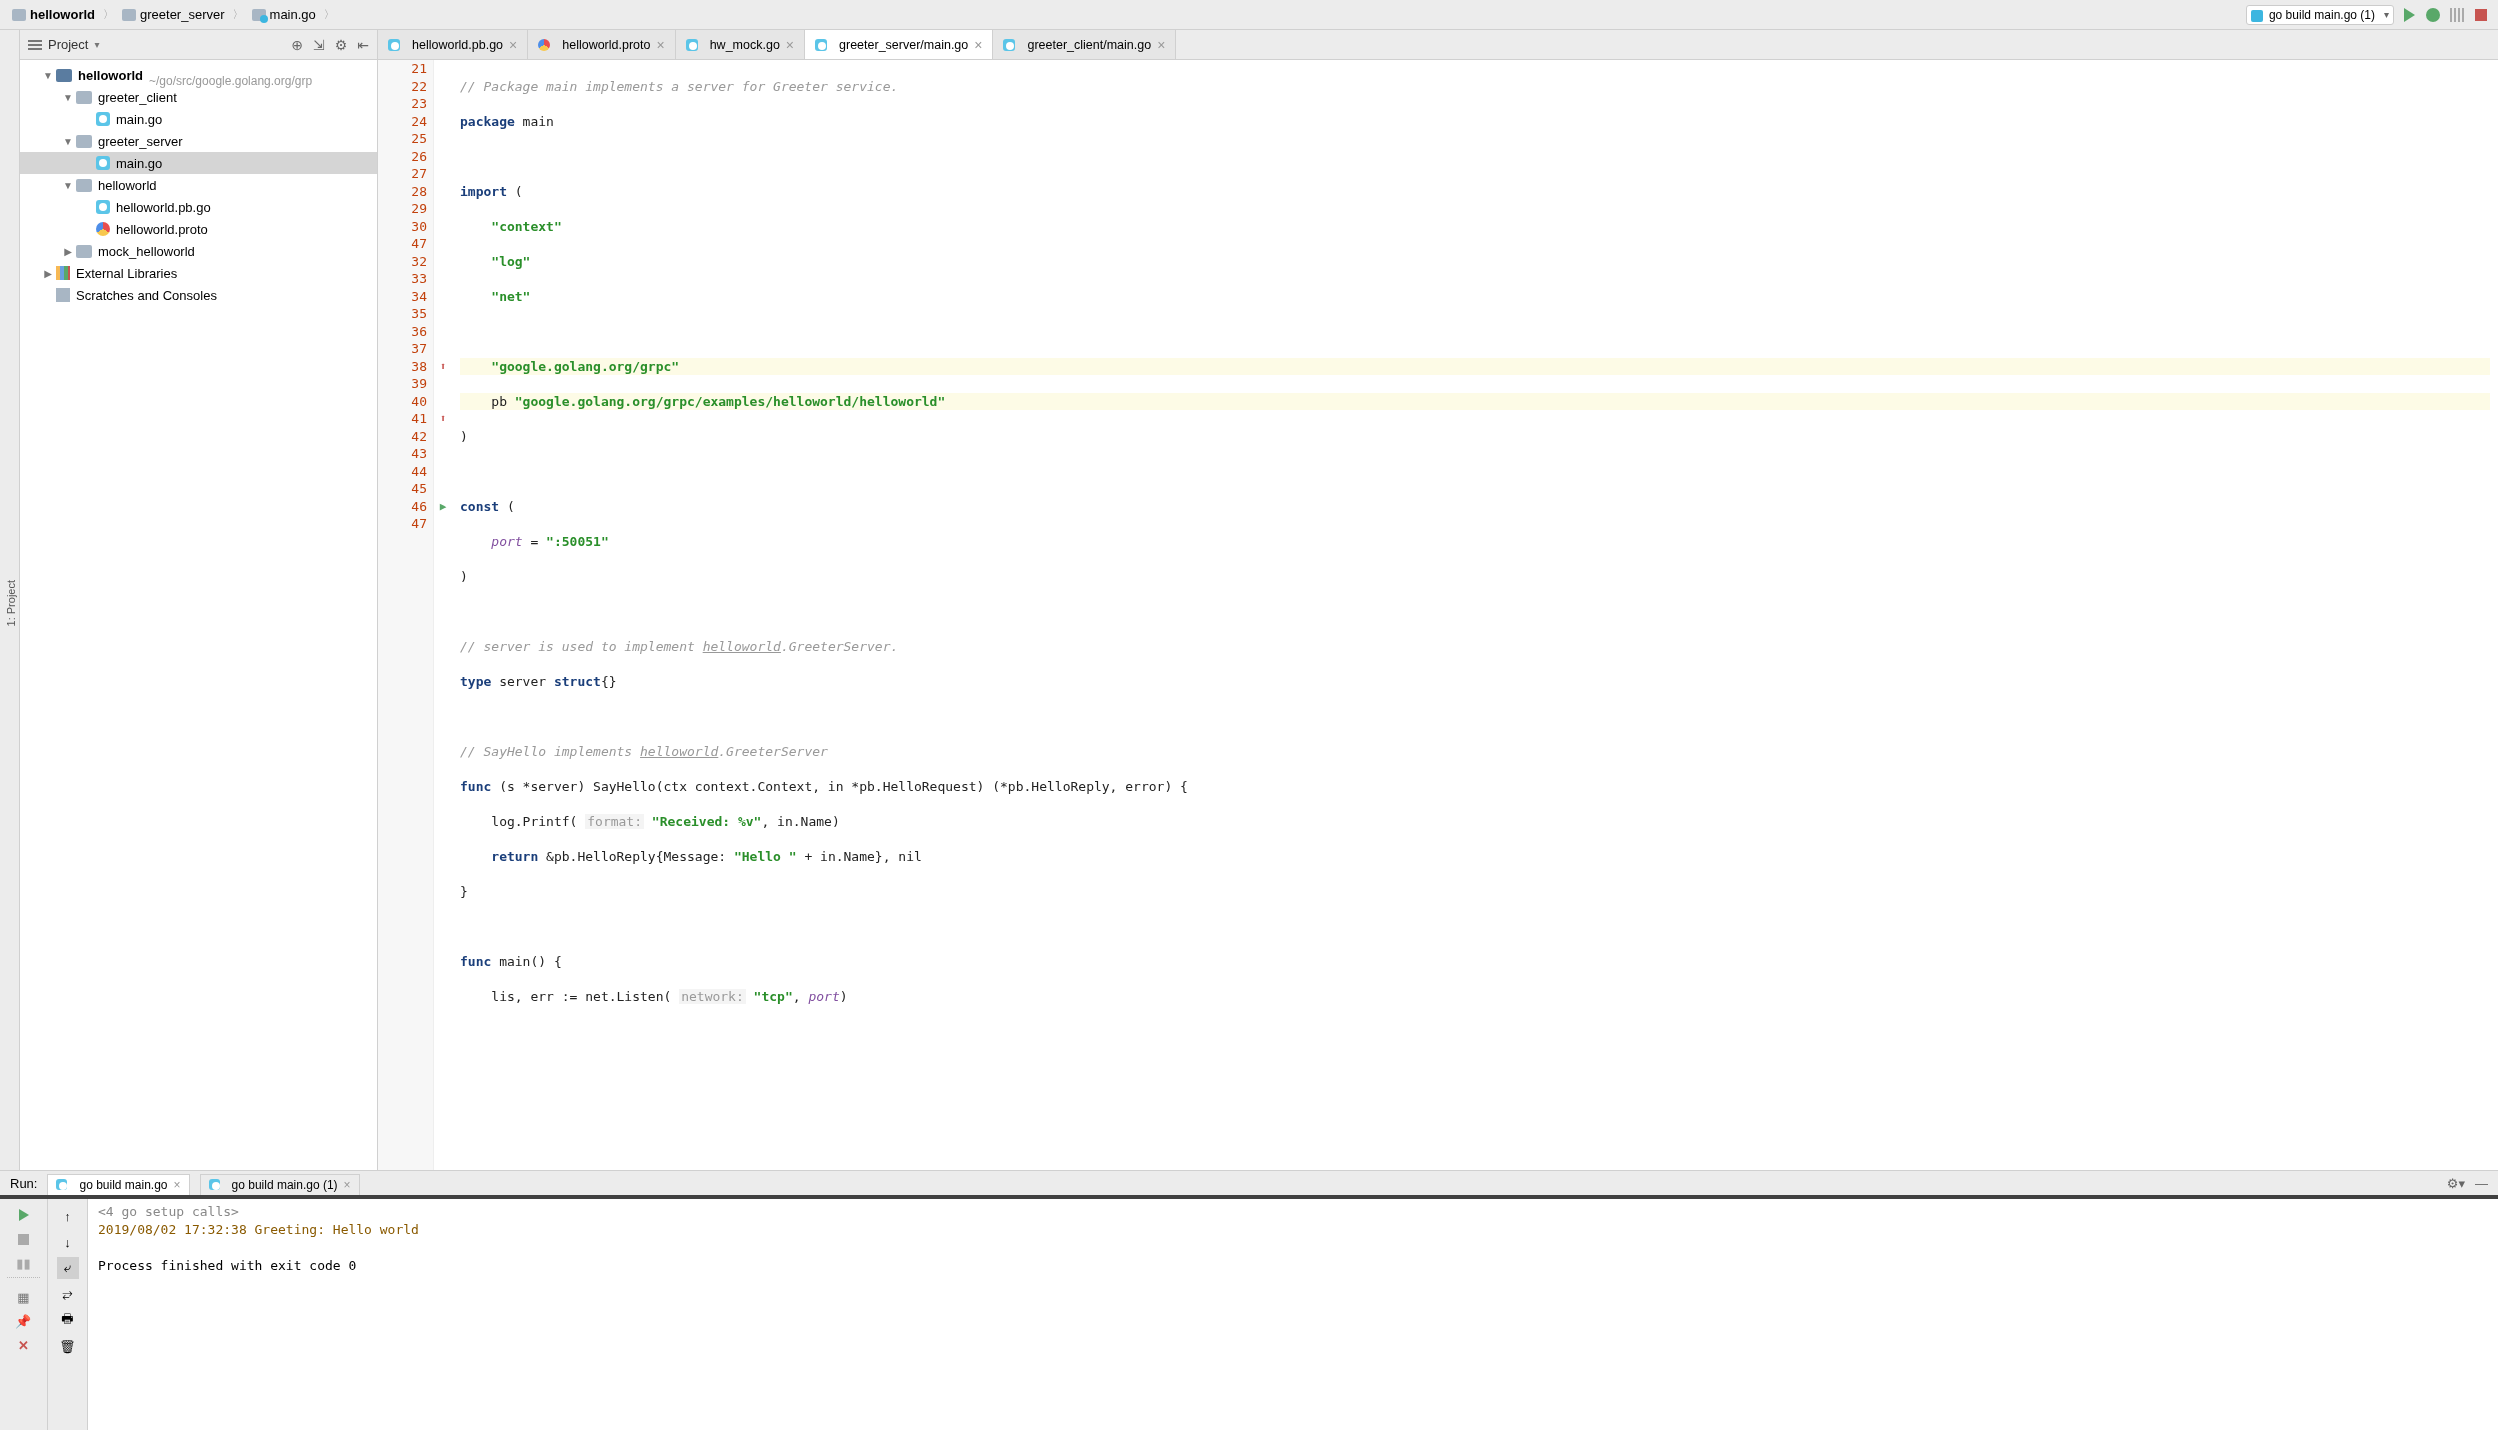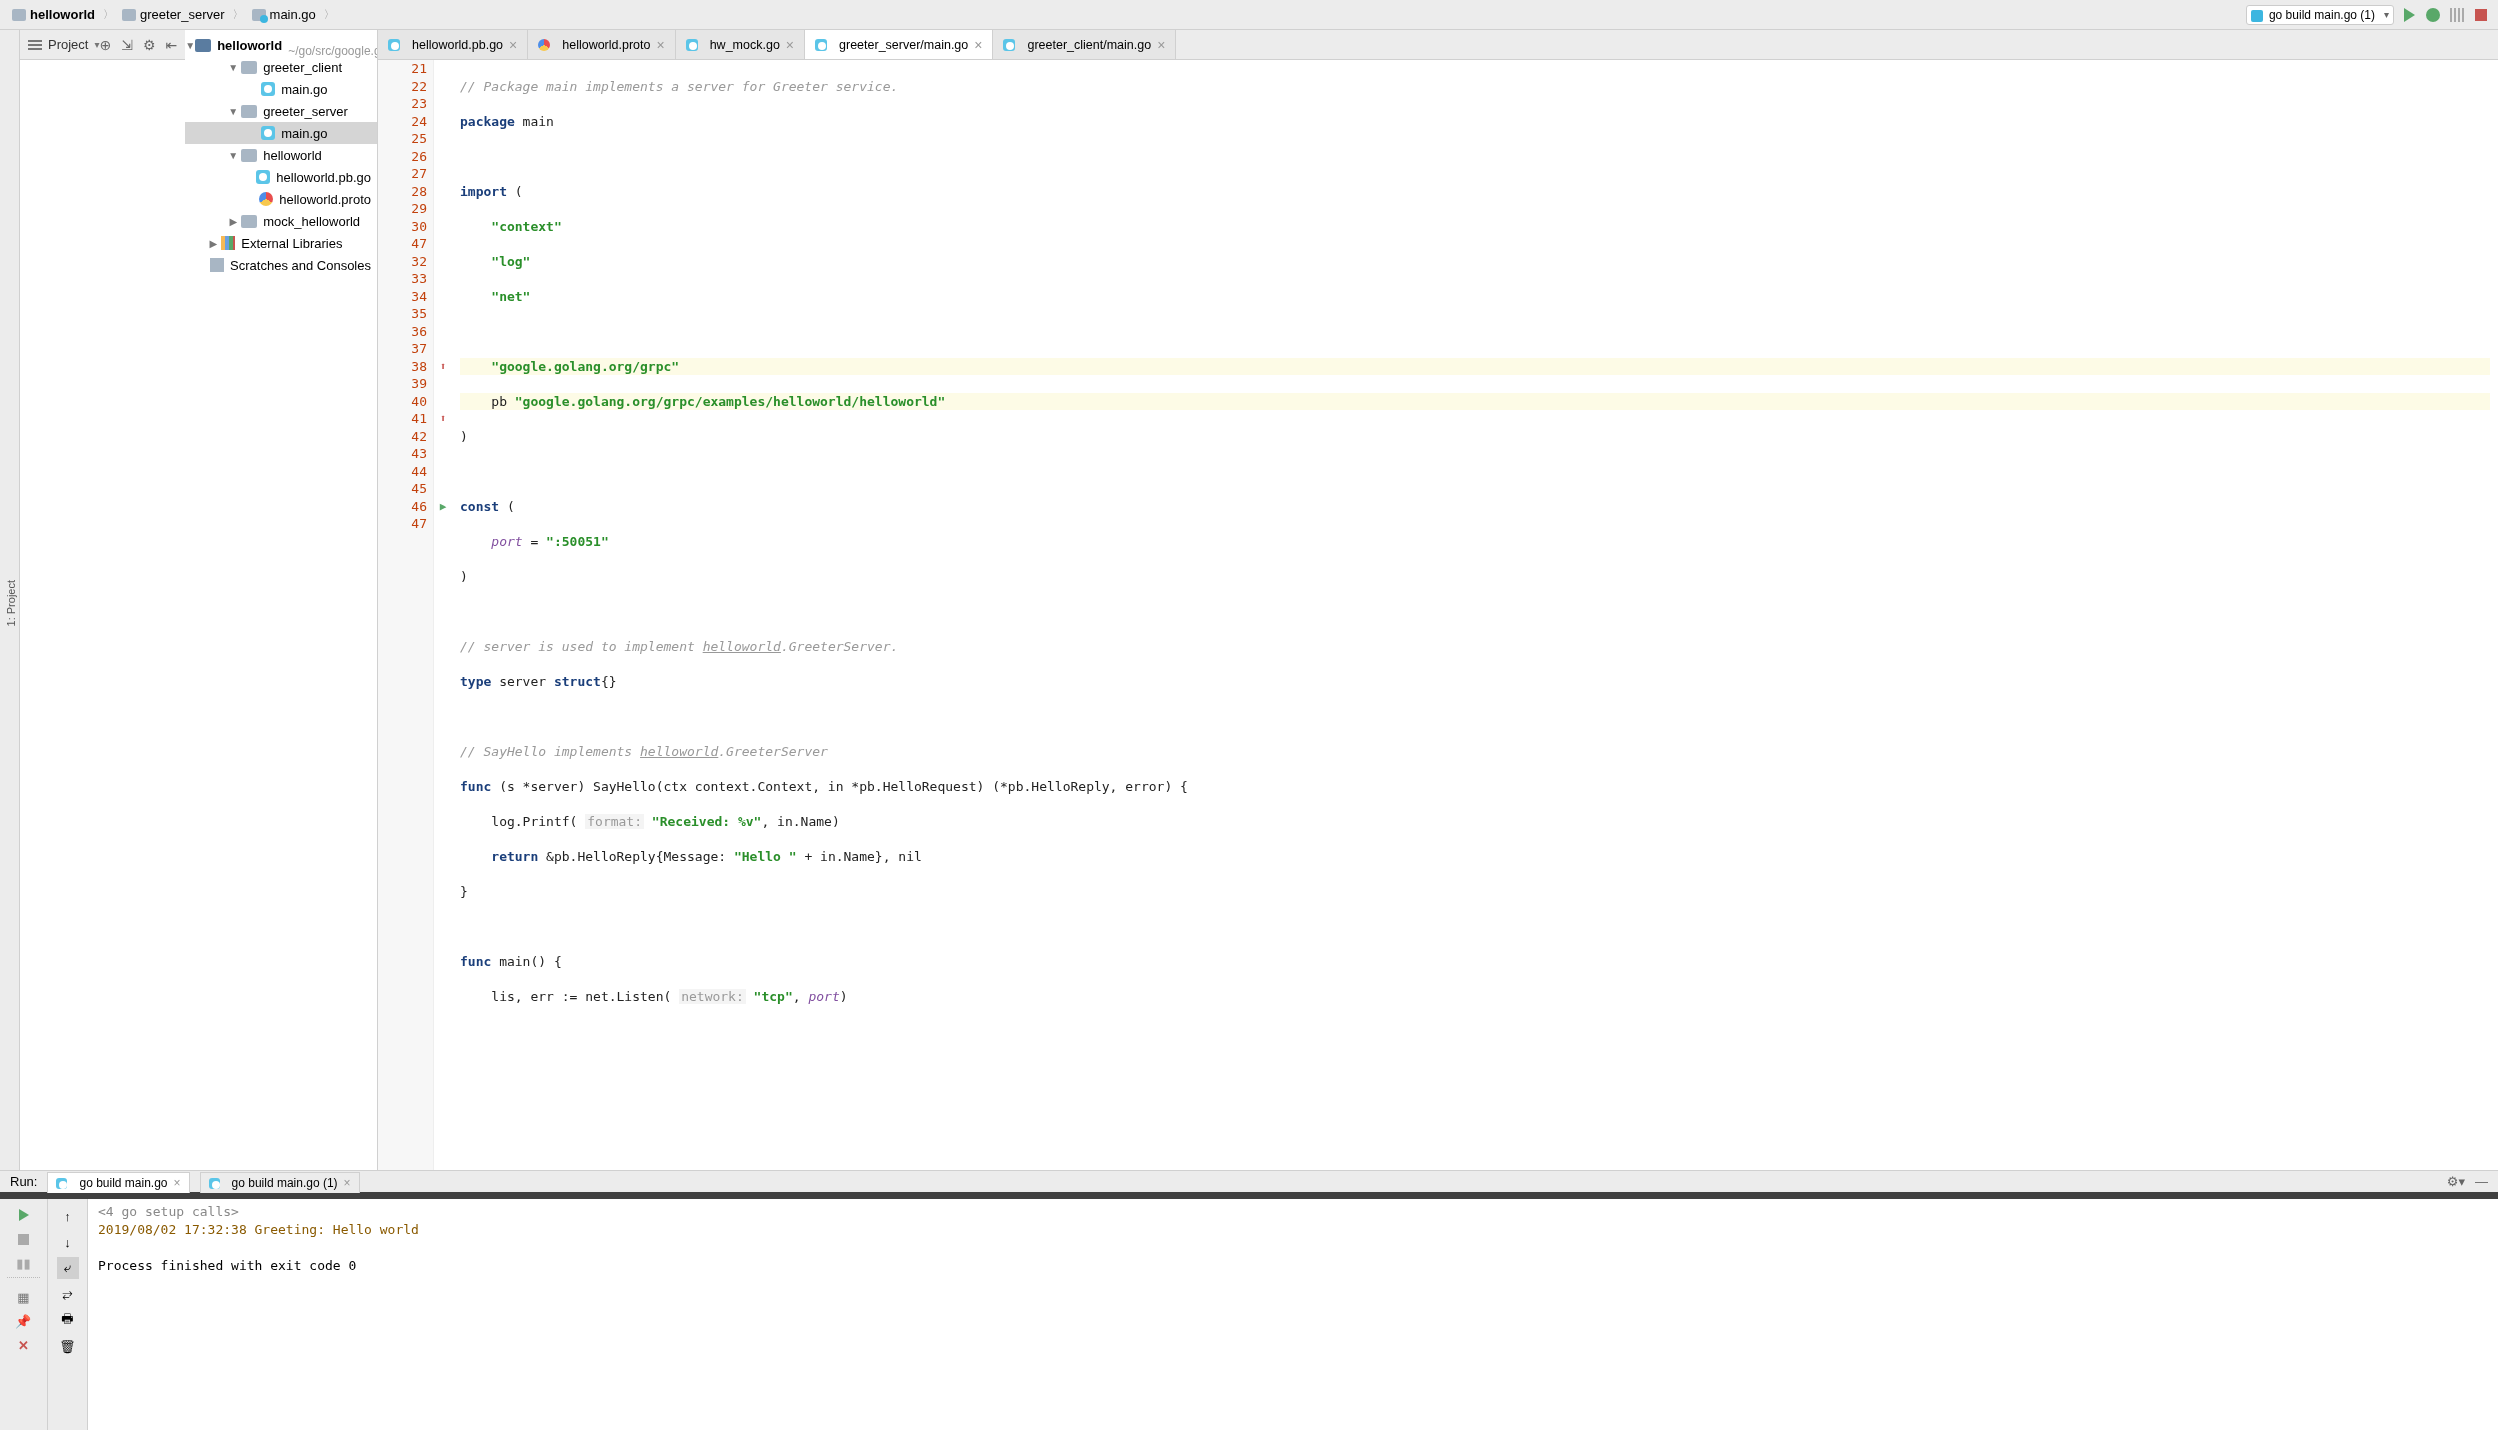--- a/index.html
+++ b/index.html
@@ -15,21 +15,21 @@
 .run-select::before{content:"";position:absolute;left:4px;top:4px;width:12px;height:12px;background:#3cb6e0;border-radius:2px;}
 .run-select::after{content:"▾";position:absolute;right:4px;top:3px;color:#666;font-size:10px;}
 .ico-btn{width:18px;height:18px;display:flex;align-items:center;justify-content:center;}
 .tri-green{width:0;height:0;border-top:7px solid transparent;border-bottom:7px solid transparent;border-left:11px solid #59a869;}
 .bug{width:14px;height:14px;background:#59a869;border-radius:50%;}
 .sq-red{width:12px;height:12px;background:#c75450;}
 .dots{width:14px;height:14px;background:repeating-linear-gradient(90deg,#aaa 0 2px,transparent 2px 4px);}
 .main{display:flex;height:calc(100vh - 30px - 260px);}
 .left-gutter{width:20px;background:#ececec;border-right:1px solid #d0d0d0;display:flex;flex-direction:column;align-items:center;padding-top:6px;gap:40px;writing-mode:vertical-rl;font-size:11px;color:#555;}
 .left-gutter .tab{transform:rotate(180deg);padding:6px 2px;cursor:pointer;display:flex;align-items:center;gap:4px;}
-.sidebar{width:358px;background:#fff;border-right:1px solid #d0d0d0;display:flex;}
+.sidebar{width:358px;background:#fff;border-right:1px solid #d0d0d0;display:flex;flex-direction:column;}
 .side-toolbar{height:30px;background:#ececec;border-bottom:1px solid #d0d0d0;display:flex;align-items:center;padding:0 8px;justify-content:space-between;}
 .side-title{display:flex;align-items:center;gap:6px;font-weight:500;color:#333;}
 .side-title .menu-i{width:14px;height:10px;background:linear-gradient(#777 0 2px,transparent 2px 4px,#777 4px 6px,transparent 6px 8px,#777 8px 10px);}
 .side-tb-actions{display:flex;gap:10px;color:#666;}
 .side-tb-actions span{cursor:pointer;font-size:14px;}
 .tree{flex:1;padding:4px 0;overflow:auto;font-size:13px;}
 .tree-row{display:flex;align-items:center;height:22px;padding-right:6px;cursor:pointer;white-space:nowrap;}
 .tree-row.sel{background:#d5d5d5;}
 .tw{width:16px;text-align:center;color:#777;font-size:10px;}
 .fold-i{width:16px;height:13px;background:#a8b6c4;border-radius:2px;margin-right:6px;flex-shrink:0;}
@@ -52,21 +52,21 @@
 .code{flex:1;padding:0 8px;white-space:pre;color:#222;}
 .code .ln{height:17.5px;}
 .code .hl{background:#fdfbe6;}
 .kw{color:#1a3e7a;font-weight:bold;}
 .str{color:#2a8f2a;font-weight:bold;}
 .cmt{color:#999;font-style:italic;}
 .cmt .ul{text-decoration:underline;color:#999;}
 .hint{color:#999;font-style:normal;background:#f4f4f4;padding:0 2px;}
 .id{color:#8250a0;font-style:italic;}
 .run-panel{height:260px;border-top:1px solid #d0d0d0;display:flex;flex-direction:column;background:#fff;}
-.run-head{height:28px;background:#ececec;border-bottom:7px solid #404040;display:flex;align-items:center;padding:0 10px;gap:10px;}
+.run-head{height:28px;background:#ececec;border-bottom:4px solid #404040;display:flex;align-items:center;padding:0 10px;gap:10px;}
 .run-head .title{font-size:13px;}
 .run-tab{display:flex;align-items:center;gap:6px;padding:3px 8px;background:#fff;border:1px solid #d0d0d0;border-bottom:none;font-size:12px;position:relative;top:1px;}
 .run-tab.inactive{background:#ececec;}
 .run-tab .close{color:#999;}
 .run-body{flex:1;display:flex;}
 .run-gut{width:48px;background:#ececec;border-right:1px solid #d0d0d0;display:flex;flex-direction:column;align-items:center;gap:4px;padding:6px 0;}
 .run-gut .b{width:20px;height:20px;display:flex;align-items:center;justify-content:center;cursor:pointer;}
 .run-gut .tri{width:0;height:0;border-top:6px solid transparent;border-bottom:6px solid transparent;border-left:10px solid #59a869;}
 .run-gut .sq{width:11px;height:11px;background:#aaa;}
 .run-gut .xr{color:#c75450;font-weight:bold;}

